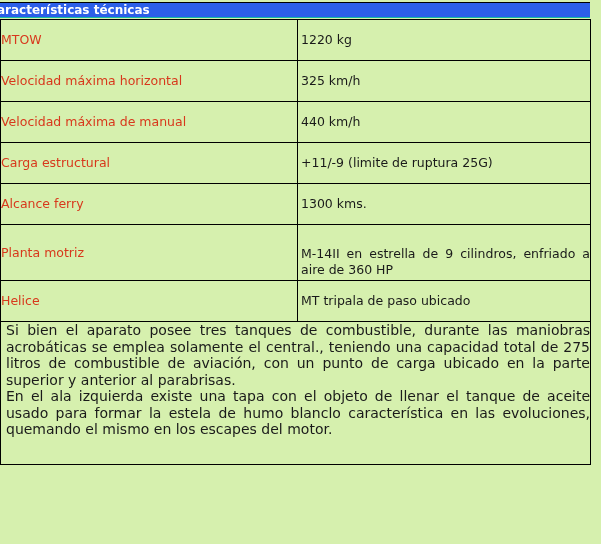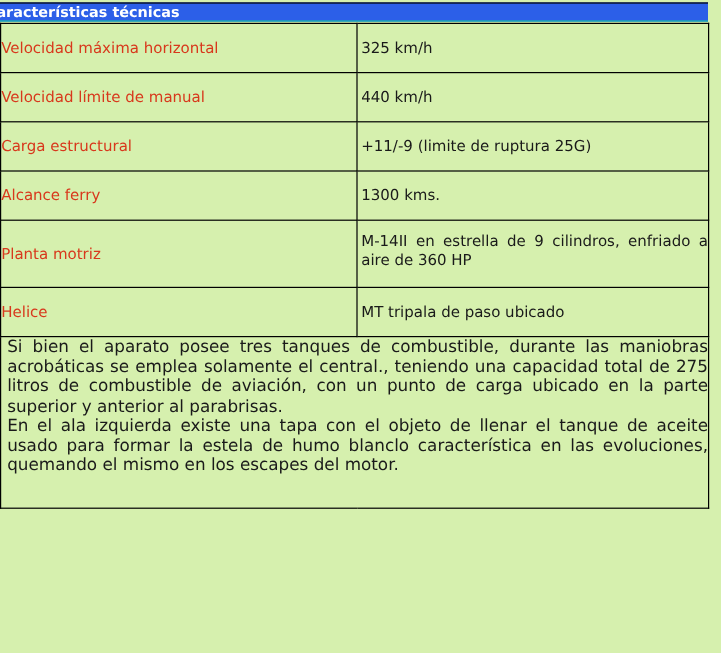--- a/index.html
+++ b/index.html
@@ -71,21 +71,21 @@
     color: #d8381c;
   }
   .col-value {
     width: 293px;
     color: #1a1a1a;
     text-align: justify;
     padding-right: 4px;
   }
   .col-value.multiline {
     vertical-align: top;
-    padding-top: 9px;
+    padding-top: 21px;
   }
   .row-standard td { height: 41px; }
   .row-tall td { height: 56px; }
 
   .label-text {
     display: block;
     margin-left: -5px;
   }
   .value-text {
     display: block;
@@ -125,33 +125,41 @@
 
 <div class="page">
 
   <div class="spec-header">
     <span class="spec-header-text">aracterísticas técnicas</span>
   </div>
 
   <table class="spec-table">
     <tbody>
 
+      <tr class="row-standard">
+        <td class="col-label">
+          <span class="label-text">MTOW</span>
+        </td>
+        <td class="col-value">
+          <span class="value-text">1220 kg</span>
+        </td>
+      </tr>
 
       <tr class="row-standard">
         <td class="col-label">
           <span class="label-text">Velocidad máxima horizontal</span>
         </td>
         <td class="col-value">
           <span class="value-text">325 km/h</span>
         </td>
       </tr>
 
       <tr class="row-standard">
         <td class="col-label">
-          <span class="label-text">Velocidad límite de manual</span>
+          <span class="label-text">Velocidad máxima de manual</span>
         </td>
         <td class="col-value">
           <span class="value-text">440 km/h</span>
         </td>
       </tr>
 
 
 
       <tr class="row-standard">
         <td class="col-label">

